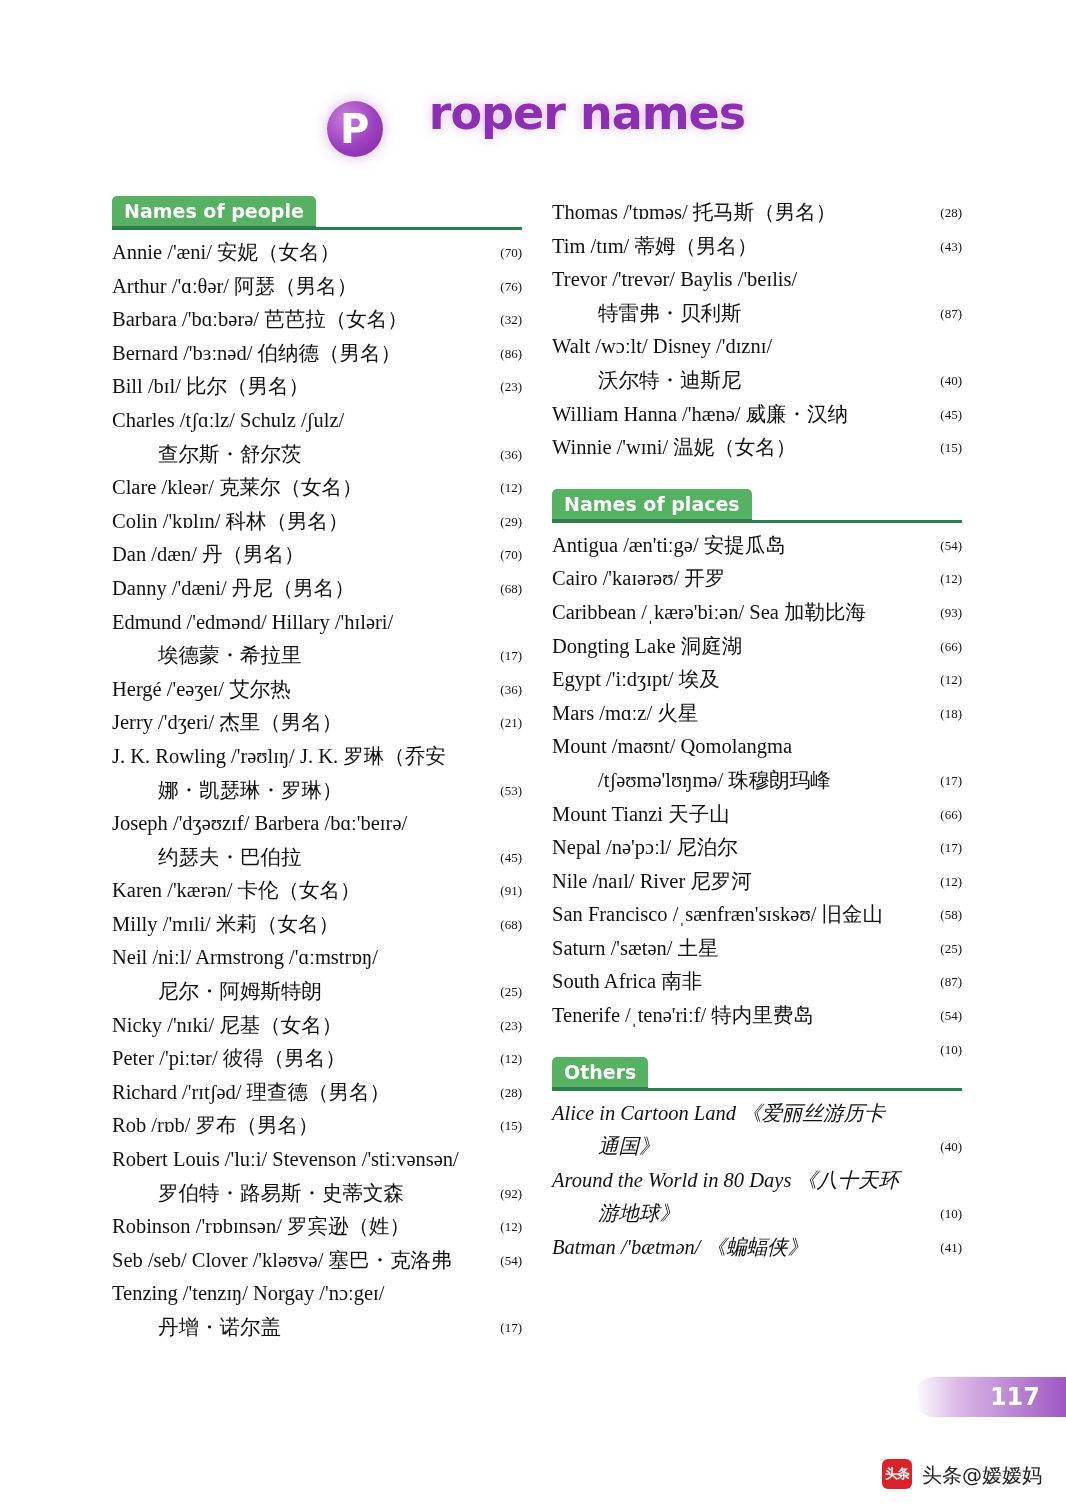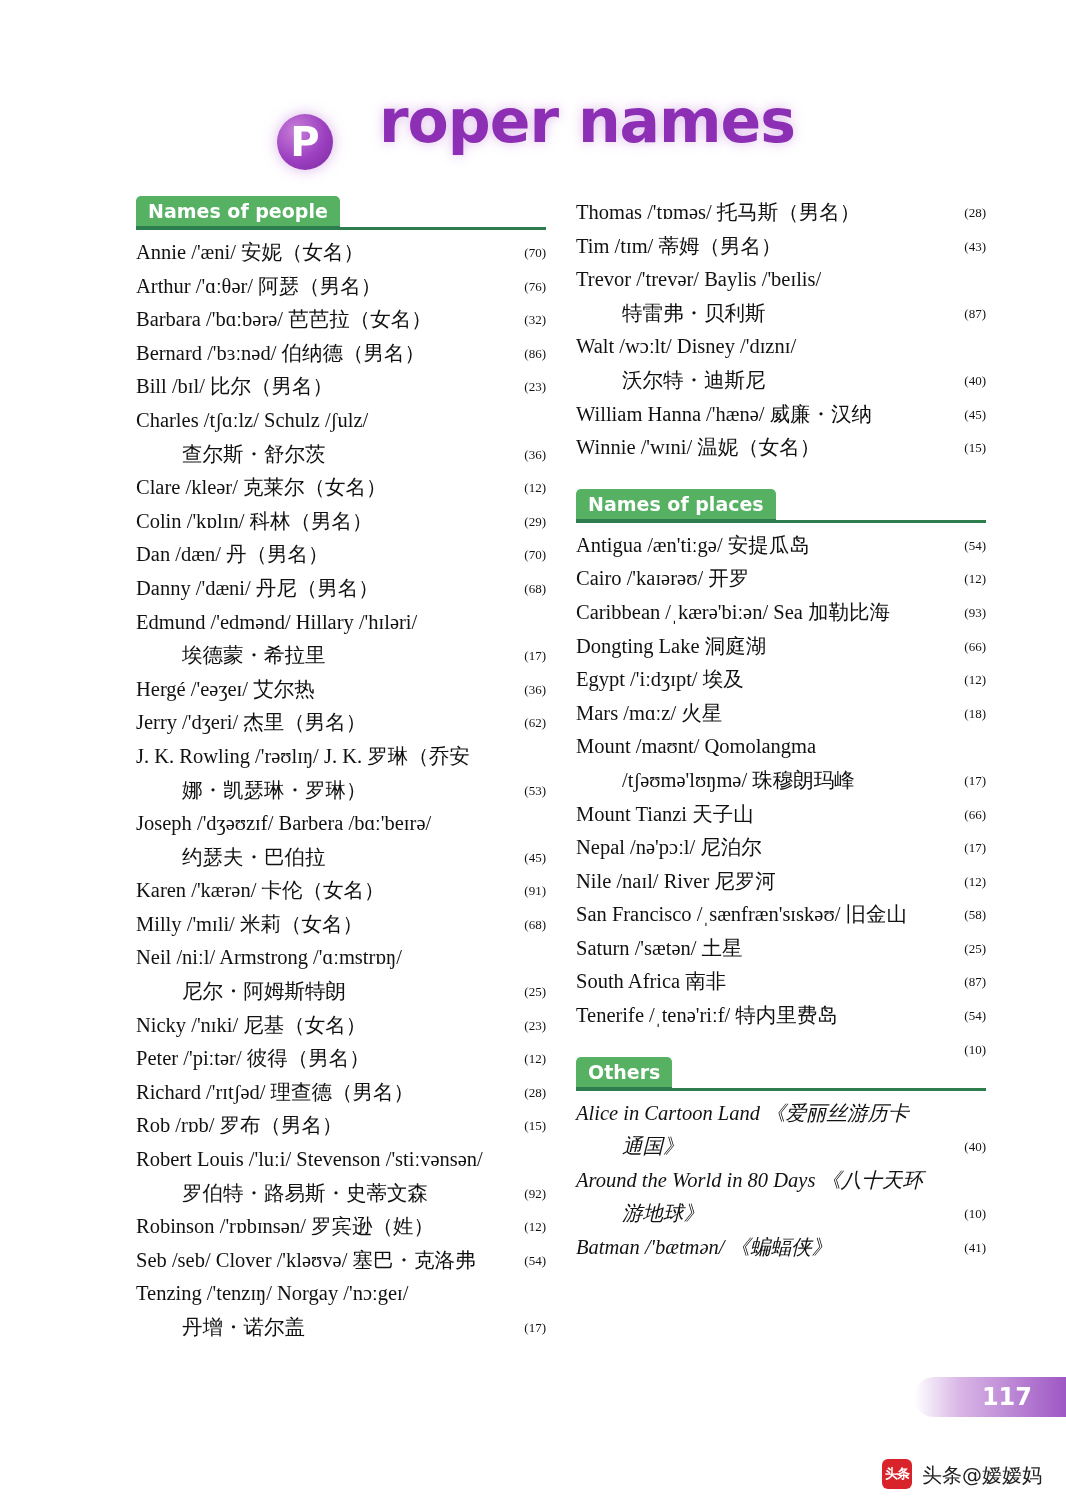--- a/index.html
+++ b/index.html
@@ -46,35 +46,34 @@
     font-size: 40px;
     line-height: 56px;
     text-align: center;
     vertical-align: -14px;
     box-shadow: 0 0 14px rgba(190, 120, 215, 0.55);
     margin-right: 2px;
   }
   .title-text {
     font-family: "DejaVu Sans", sans-serif;
     font-weight: bold;
-    font-size: 60px;
+    font-size: 46px;
     letter-spacing: -1px;
     color: #8c2fb5;
     text-shadow: 0 0 12px rgba(205, 150, 225, 0.65), 1px 1px 0 #ffffff;
     margin-left: 44px;
   }
 
   
   .columns {
     position: absolute;
     top: 196px;
     left: 0;
     width: 934px;
     height: 1180px;
-    margin-left: 24px;
   }
   .col {
     position: absolute;
     top: 0;
     width: 410px;
   }
   .col-left { left: 112px; }
   .col-right { left: 552px; }
 
   
@@ -149,21 +148,21 @@
     width: 152px;
     height: 40px;
     background: linear-gradient(90deg, #ffffff 0%, #d9b6e6 30%, #9e57c4 100%);
     border-radius: 20px 0 0 20px;
     color: #ffffff;
     font-family: "DejaVu Sans", sans-serif;
     font-weight: bold;
     font-size: 24px;
     line-height: 40px;
     text-align: right;
-    padding-right: 34px;
+    padding-right: 26px;
     box-sizing: border-box;
     margin-top: 35px;
   }
 
   
   .footer-mark {
     position: absolute;
     right: 24px;
     bottom: 20px;
     display: flex;
@@ -246,21 +245,21 @@
             <span class="txt">Edmund /'edmənd/ Hillary /'hɪləri/</span>
             <span class="cont">埃德蒙・希拉里</span>
             <span class="pg second">(17)</span>
           </li>
           <li class="entry">
             <span class="txt">Hergé /'eəʒeɪ/ 艾尔热</span>
             <span class="pg top">(36)</span>
           </li>
           <li class="entry">
             <span class="txt">Jerry /'dʒeri/ 杰里（男名）</span>
-            <span class="pg top">(62)</span>
+            <span class="pg top">(21)</span>
           </li>
           <li class="entry">
             <span class="txt">J. K. Rowling /'rəʊlɪŋ/ J. K. 罗琳（乔安</span>
             <span class="cont">娜・凯瑟琳・罗琳）</span>
             <span class="pg second">(53)</span>
           </li>
           <li class="entry">
             <span class="txt">Joseph /'dʒəʊzɪf/ Barbera /bɑː'beɪrə/</span>
             <span class="cont">约瑟夫・巴伯拉</span>
             <span class="pg second">(45)</span>

